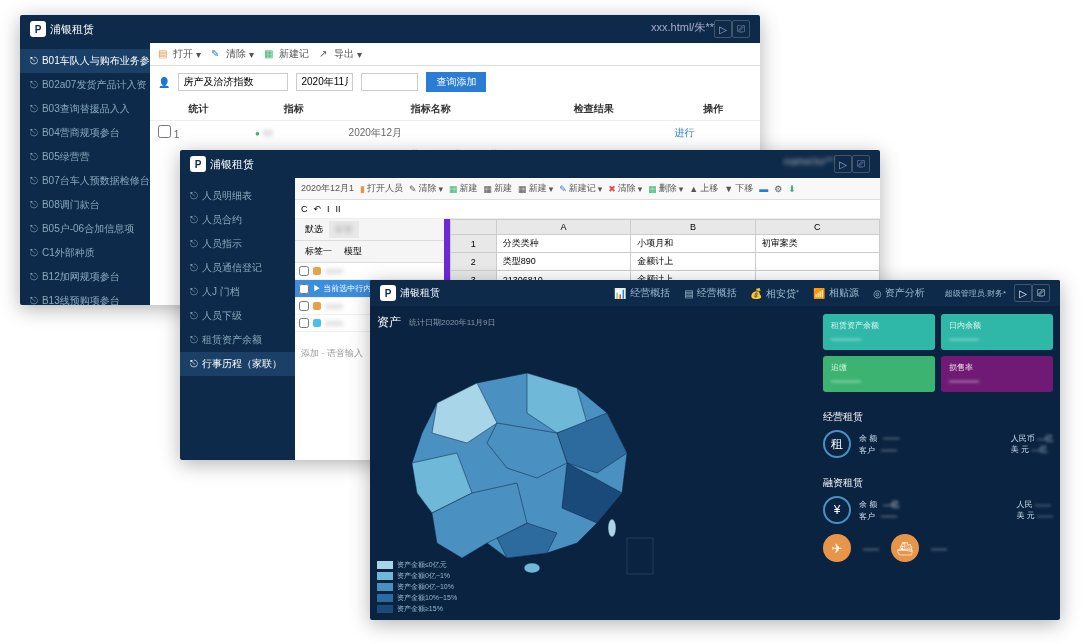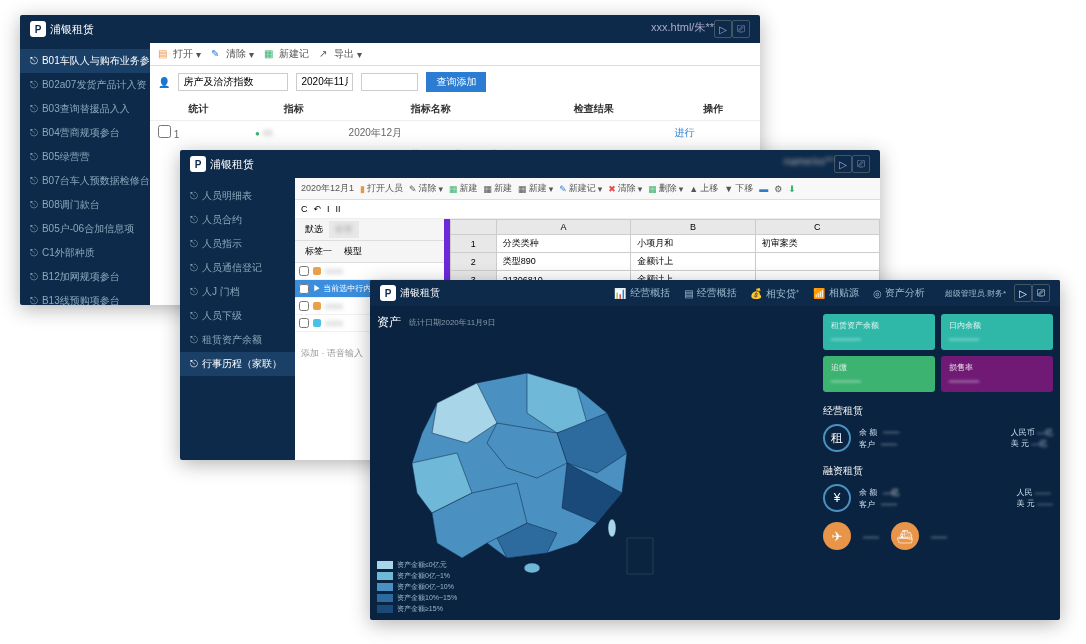--- a/index.html
+++ b/index.html
@@ -85,21 +85,21 @@
 
 .w3-right{width:230px;display:flex;flex-direction:column;gap:6px}
 .card-row{display:flex;gap:6px}
 .stat-card{flex:1;padding:6px 8px;border-radius:3px;font-size:8px;color:#fff;height:36px}
 .stat-card .lbl{opacity:0.85;margin-bottom:2px}
 .stat-card .val{font-size:10px;filter:blur(1.5px)}
 .c-teal{background:#2fb8a8}
 .c-green{background:#3cb371}
 .c-orange{background:#701a75}
 
-.section-title{font-size:10px;color:#fff;margin-top:6px}
+.section-title{font-size:10px;color:#fff;margin-top:12px}
 .biz-row{display:flex;gap:8px;align-items:center}
 .biz-icon{width:28px;height:28px;border-radius:50%;border:2px solid #4a90c0;display:flex;align-items:center;justify-content:center;font-size:12px;color:#fff}
 .biz-stats{flex:1;font-size:8px;color:#cde}
 .biz-stats .r{display:flex;gap:6px;margin:1px 0}
 .biz-stats .v{filter:blur(1.5px);color:#fff}
 .biz-right{font-size:8px;color:#cde}
 .biz-right .v{filter:blur(1.5px)}
 
 .icon-row{display:flex;gap:12px;margin-top:4px}
 .round-icon{width:28px;height:28px;border-radius:50%;background:#e8954a;display:flex;align-items:center;justify-content:center;font-size:13px;color:#fff}

